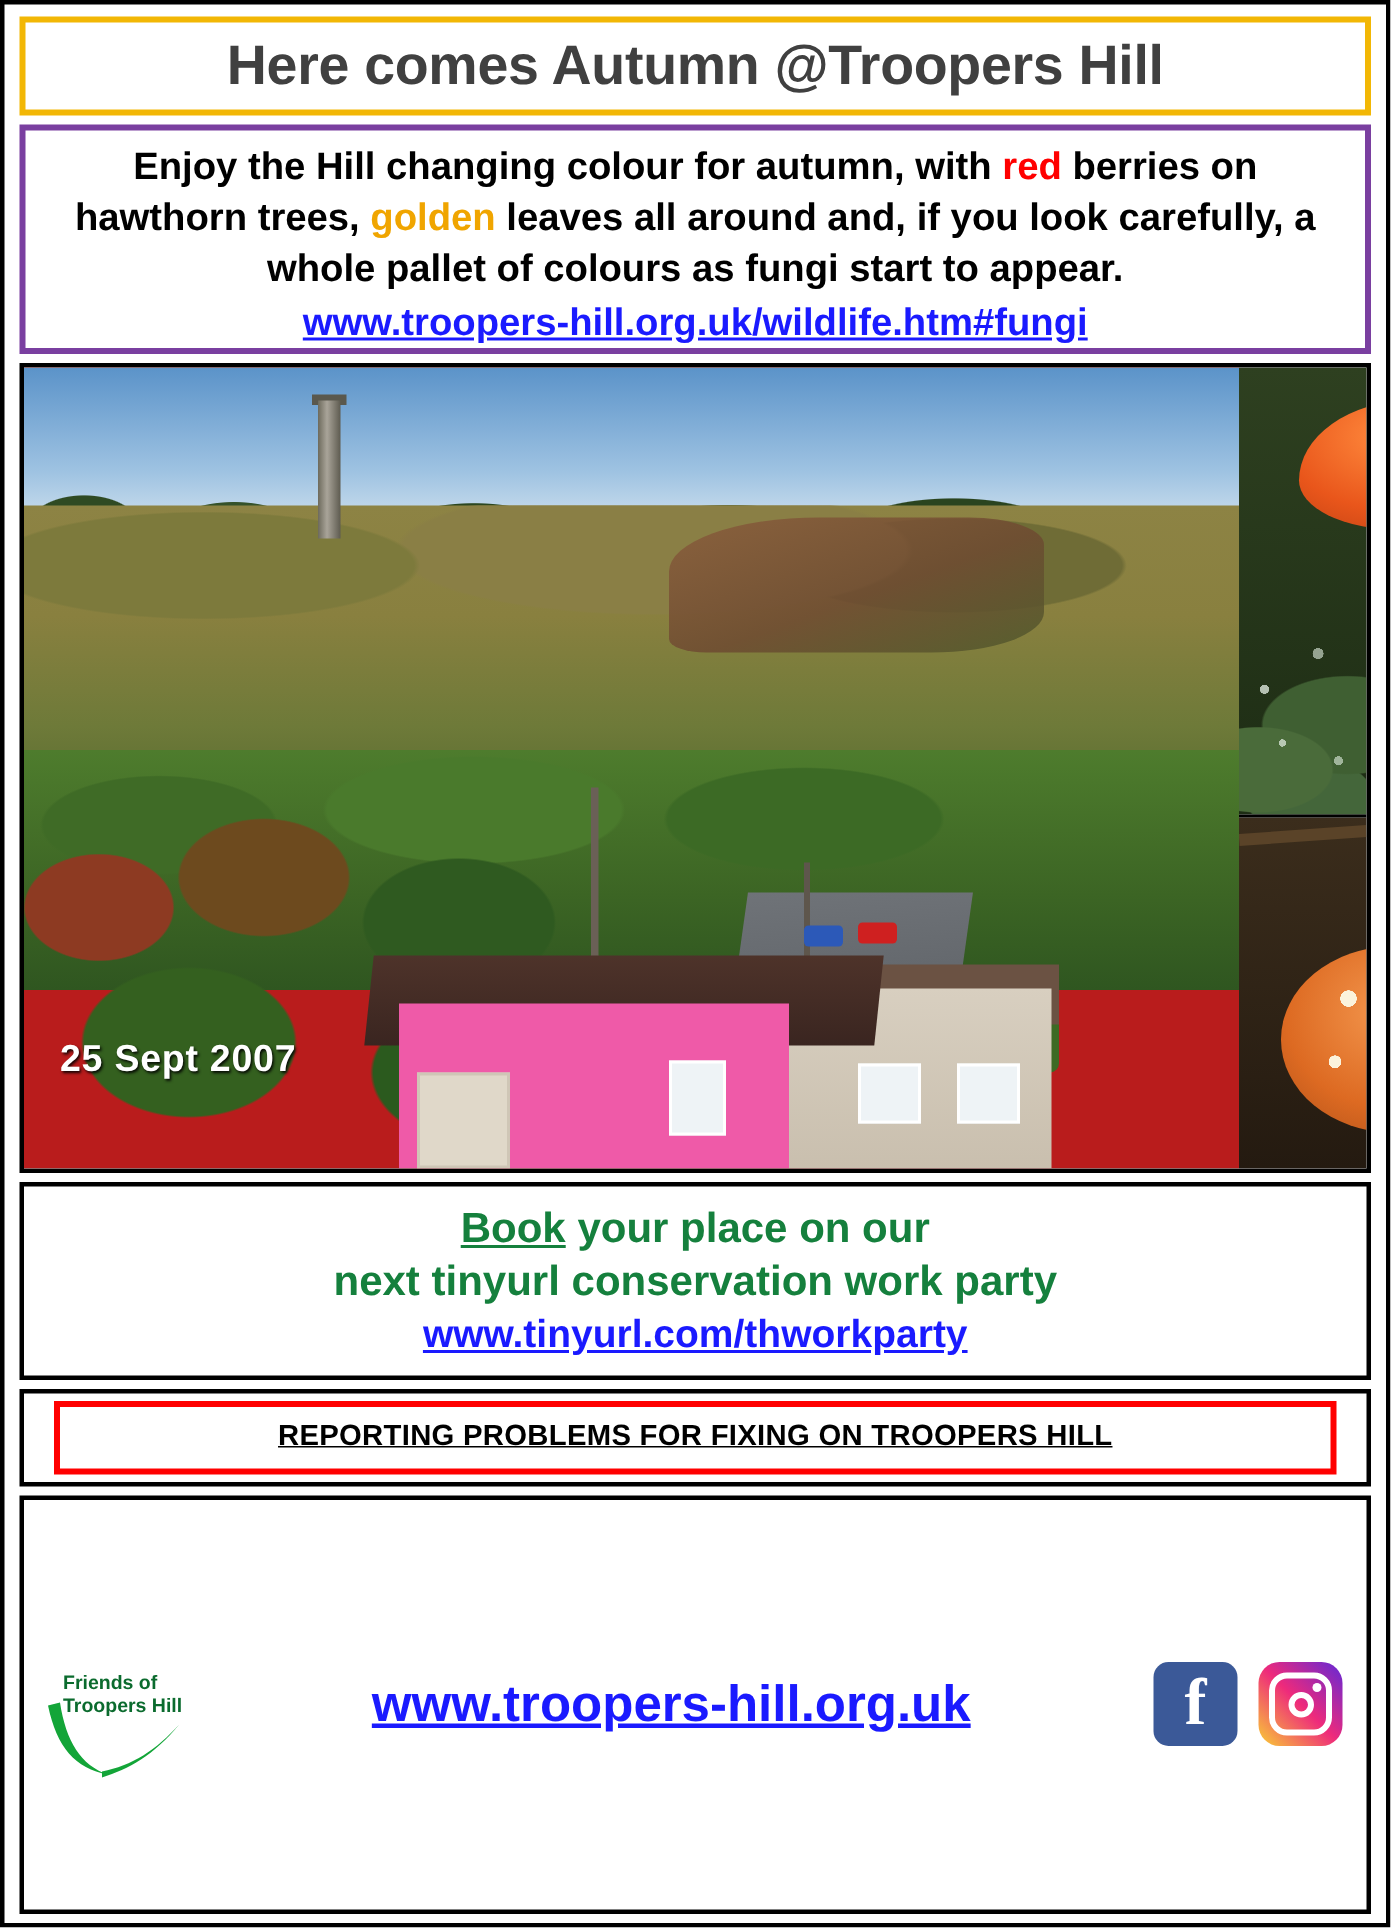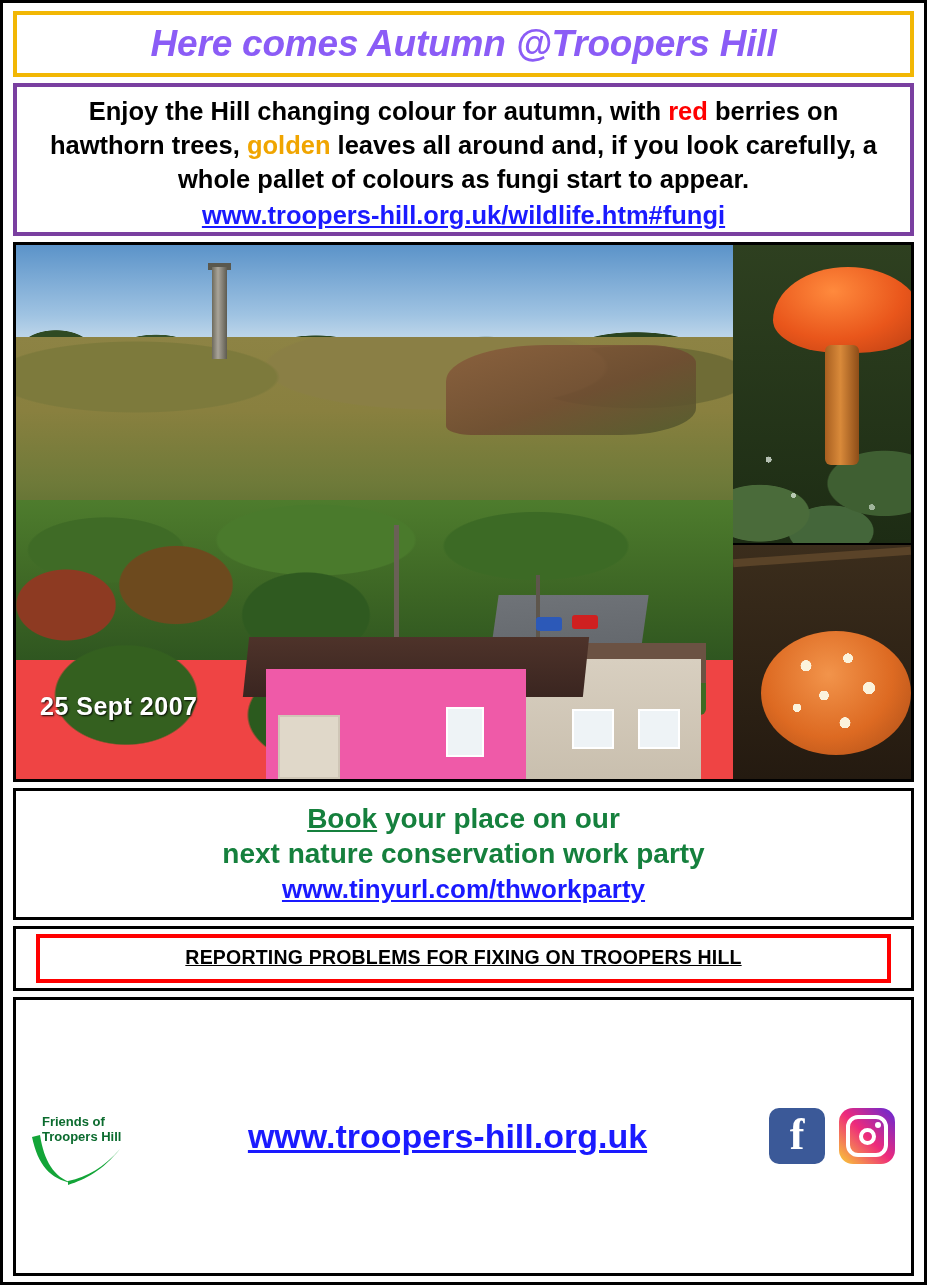--- a/index.html
+++ b/index.html
@@ -28,24 +28,23 @@
     background: #ffffff;
     height: 66px;
     display: flex;
     align-items: center;
     justify-content: center;
     box-sizing: border-box;
   }
   .title-text {
     font-size: 37px;
     font-weight: bold;
-    color: #8b5cf6;
+    color: #404040;
     letter-spacing: -0.2px;
     white-space: nowrap;
-    font-style: italic;
   }
 
   
   .intro-box {
     margin-top: 6px;
     border: 4px solid #7a3fa0;
     background: #ffffff;
     box-sizing: border-box;
     padding: 8px 14px 2px 14px;
     text-align: center;
@@ -73,23 +72,23 @@
     margin-top: 6px;
     border: 3px solid #000000;
     box-sizing: border-box;
     height: 540px;
     display: flex;
     overflow: hidden;
     position: relative;
   }
   .photo-main {
     position: relative;
-    width: 717px;
+    width: 810px;
     overflow: hidden;
-    background: #ef4444;
+    background: #b91c1c;
   }
   .photo-side {
     width: 100%;
     flex: 1;
     display: flex;
     flex-direction: column;
   }
 
   
   .sky {
@@ -520,21 +519,21 @@
       </div>
       <div class="fungi-bottom">
         <div class="twig"></div>
         <div class="cap-spotted"></div>
       </div>
     </div>
   </div>
 
   <div class="book-box">
     <div class="book-line"><span class="u">Book</span><span> your place on our</span></div>
-    <div class="book-line">next nature conservation work party</div>
+    <div class="book-line">next tinyurl conservation work party</div>
     <a class="book-link">www.tinyurl.com/thworkparty</a>
   </div>
 
   <div class="report-outer">
     <div class="report-box">
       <div class="report-heading">REPORTING PROBLEMS FOR FIXING ON TROOPERS HILL</div>
     </div>
   </div>
 
   <div class="footer">

